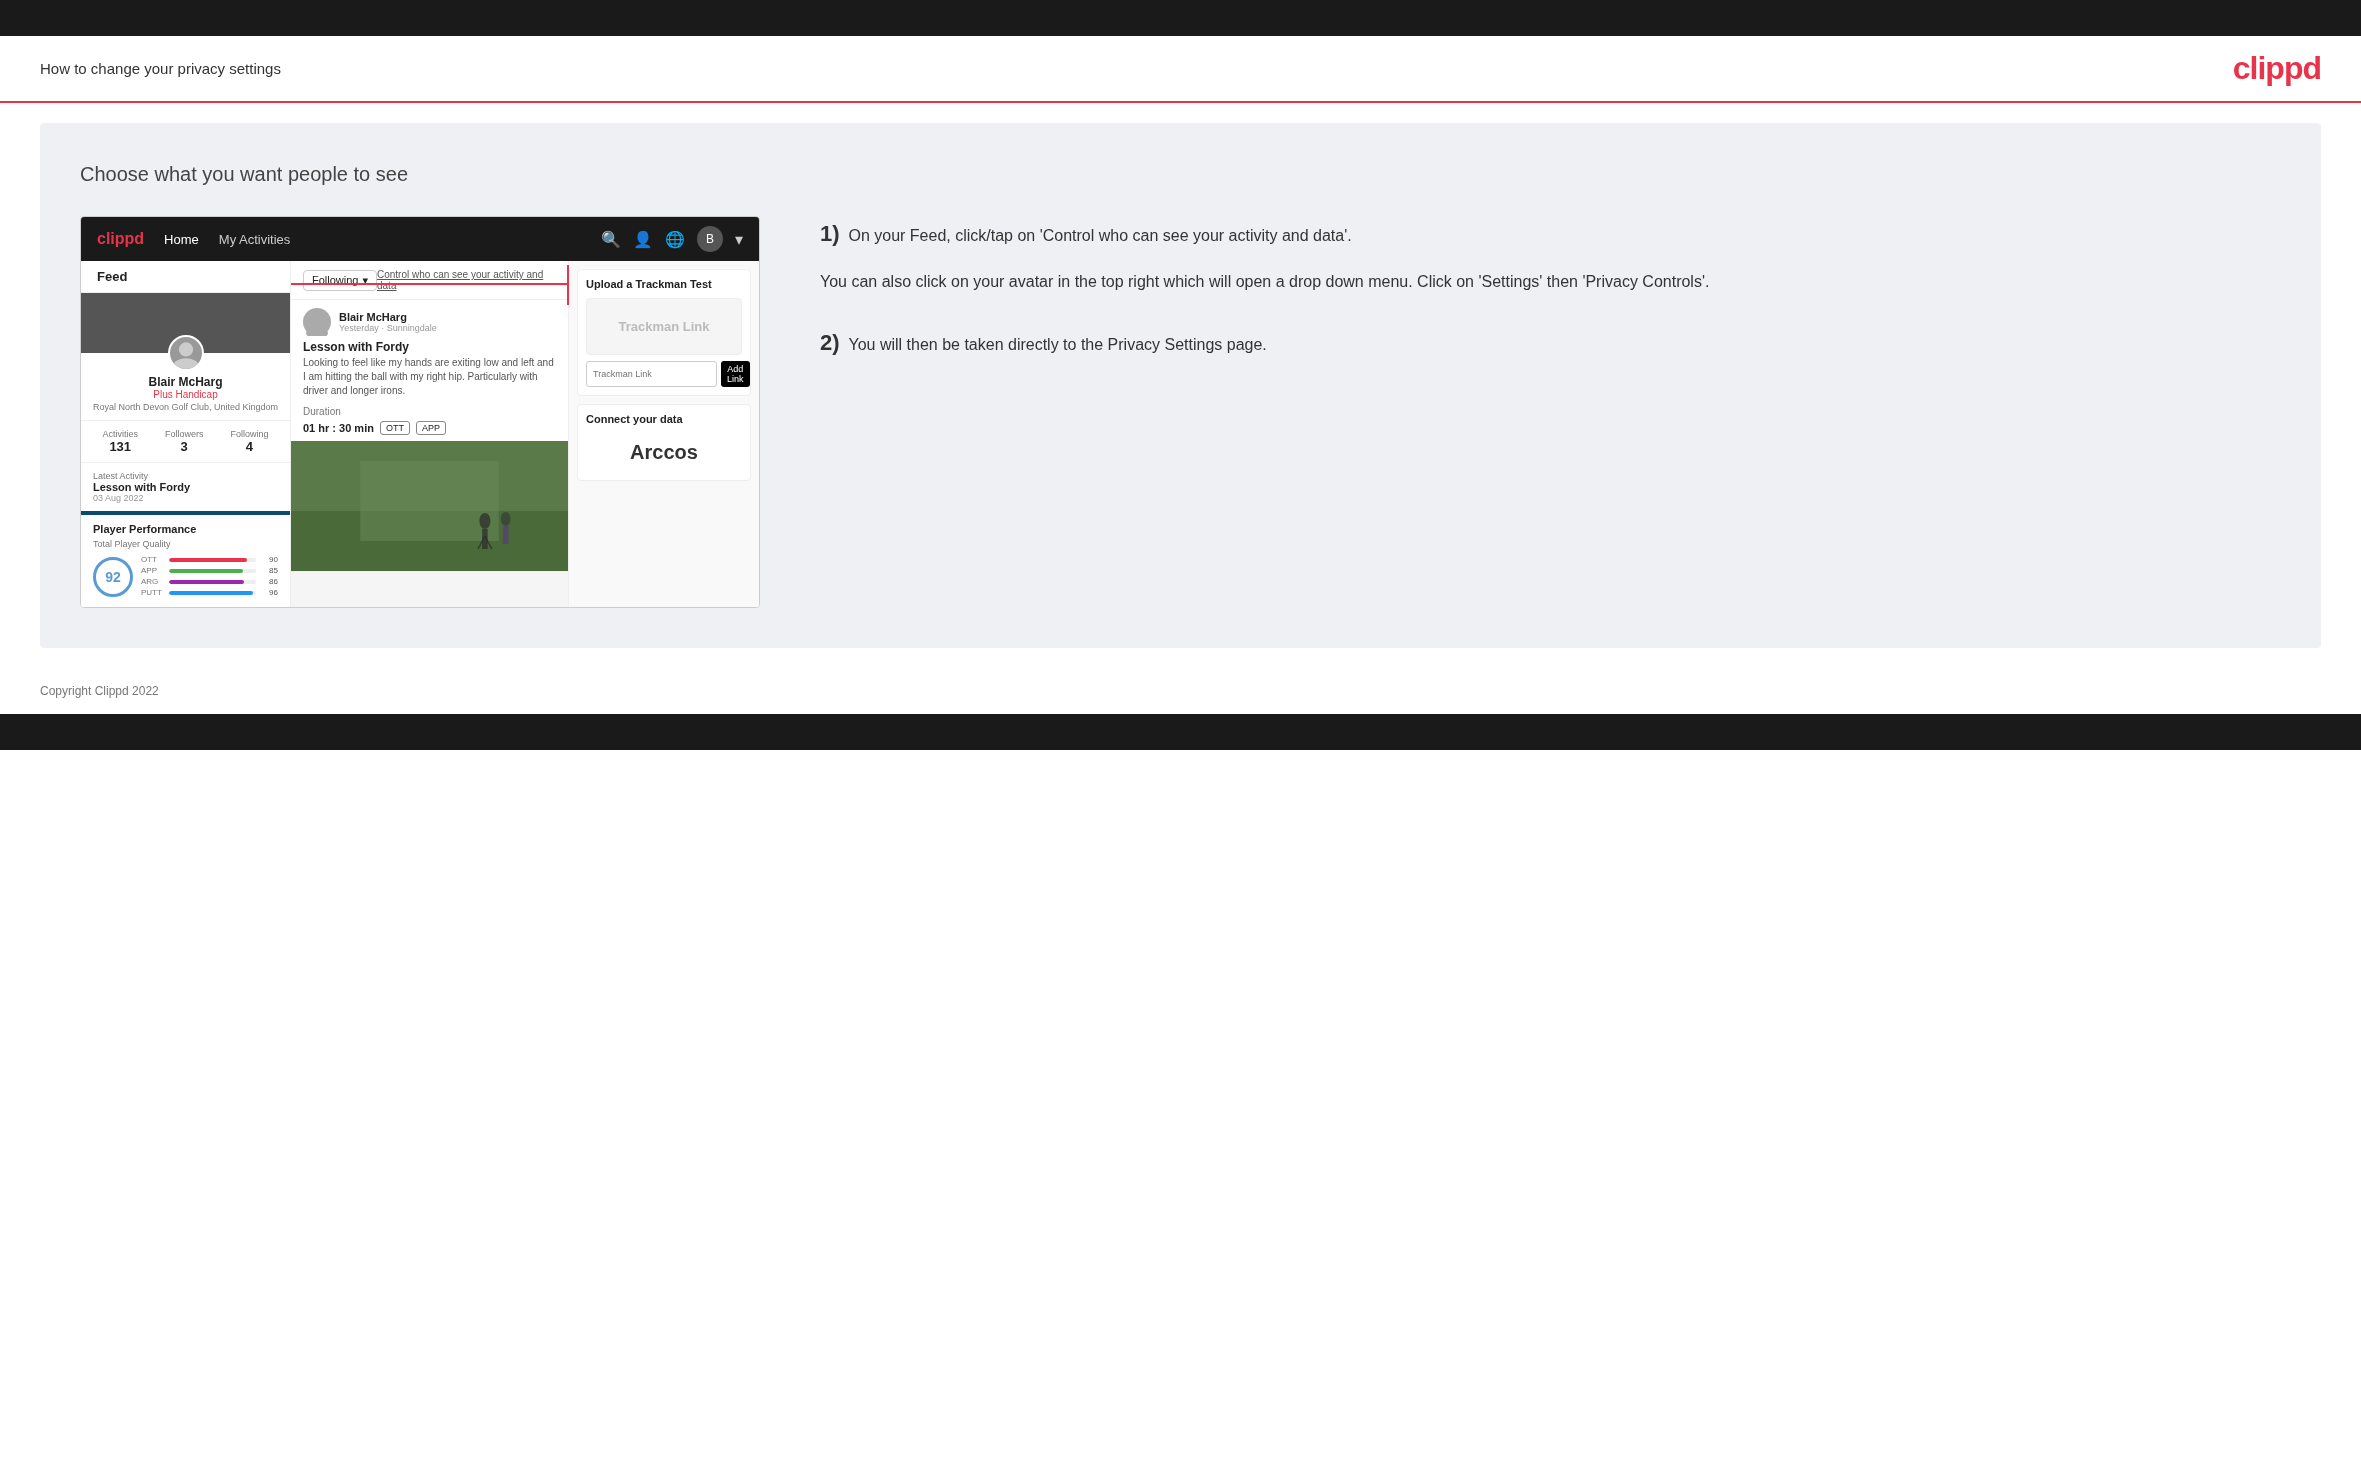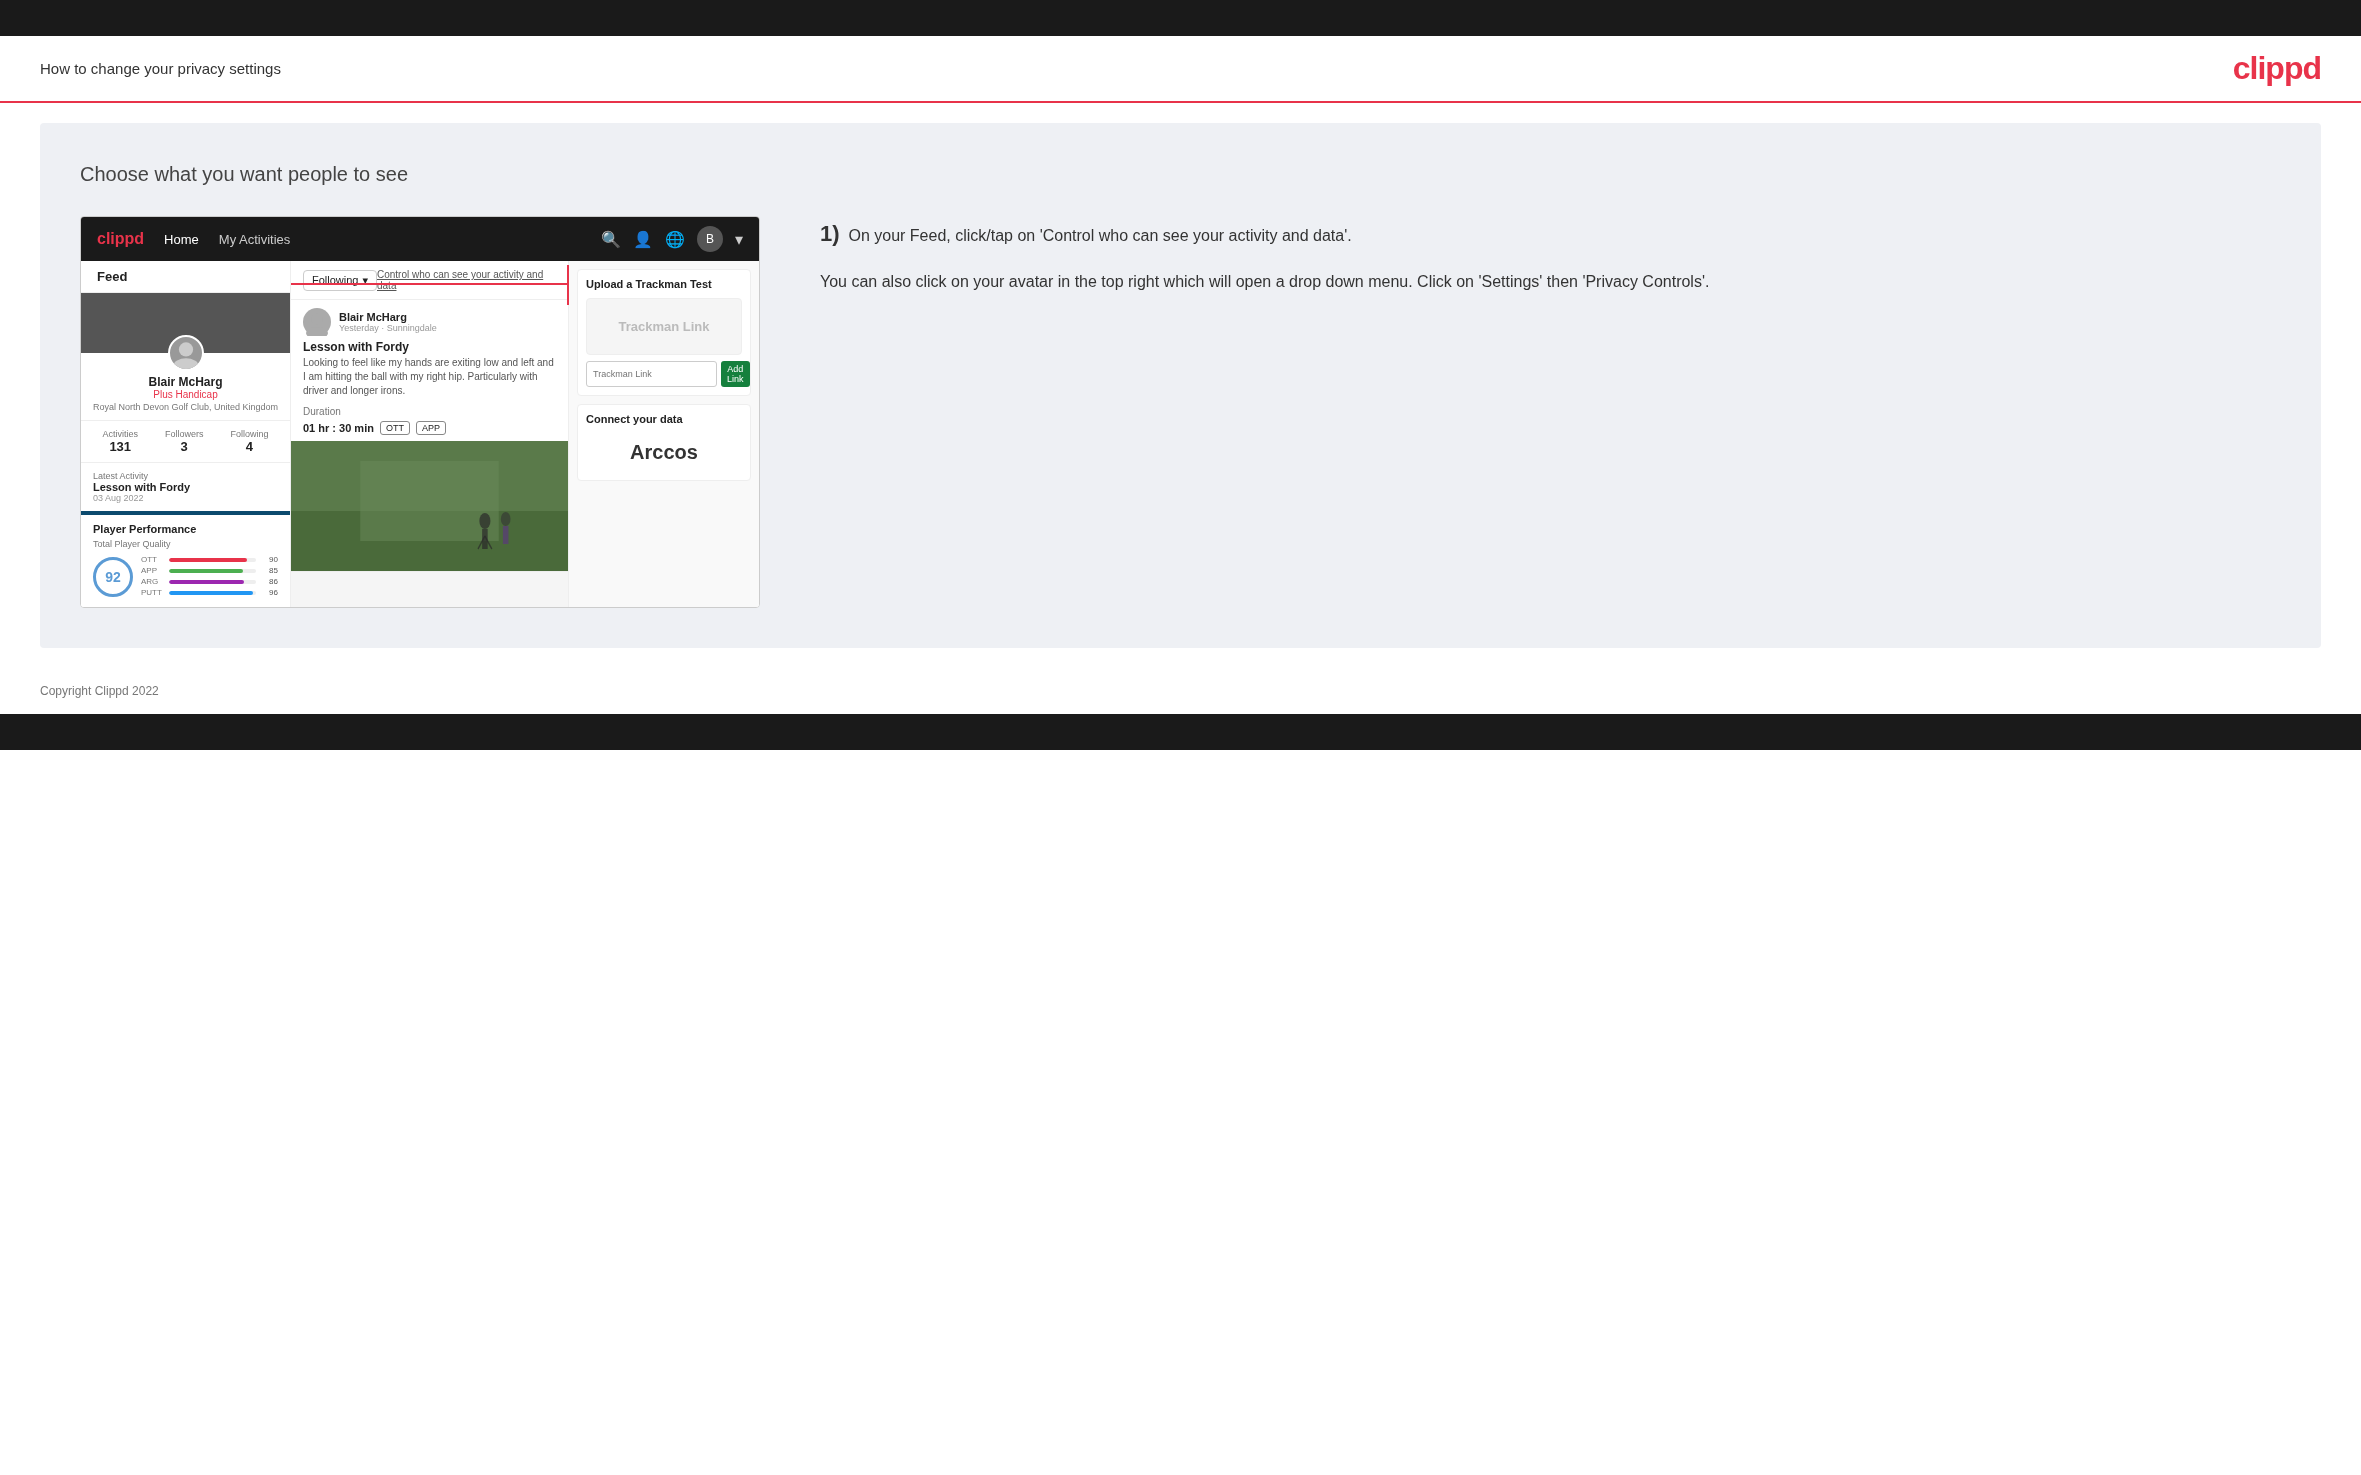--- a/index.html
+++ b/index.html
@@ -456,21 +456,21 @@
     }
     .trackman-input {
       flex: 1;
       border: 1px solid #ccc;
       border-radius: 3px;
       padding: 3px 6px;
       font-size: 9px;
       color: #aaa;
     }
     .add-link-btn {
-      background: #15803d;
+      background: #000000;
       color: #fff;
       border: none;
       border-radius: 3px;
       padding: 3px 6px;
       font-size: 9px;
       cursor: pointer;
     }
 
     .connect-section {
       background: #fff;
@@ -722,20 +722,26 @@
 
       <div class="instruction-item">
         <p class="instruction-text">
           <span class="instruction-number">1)</span>
           &nbsp;<span>On your Feed, click/tap on 'Control who can see your activity and data'.</span>
         </p>
         <br>
         <p class="instruction-text">You can also click on your avatar in the top right which will open a drop down menu. Click on 'Settings' then 'Privacy Controls'.</p>
       </div>
 
+      <div class="instruction-item">
+        <p class="instruction-text">
+          <span class="instruction-number">2)</span>
+          &nbsp;<span>You will then be taken directly to the Privacy Settings page.</span>
+        </p>
+      </div>
 
     </div>
   </div>
 </div>
 
 <div class="footer">
   <span>Copyright Clippd 2022</span>
 </div>
 
 <div class="bottom-bar"></div>

